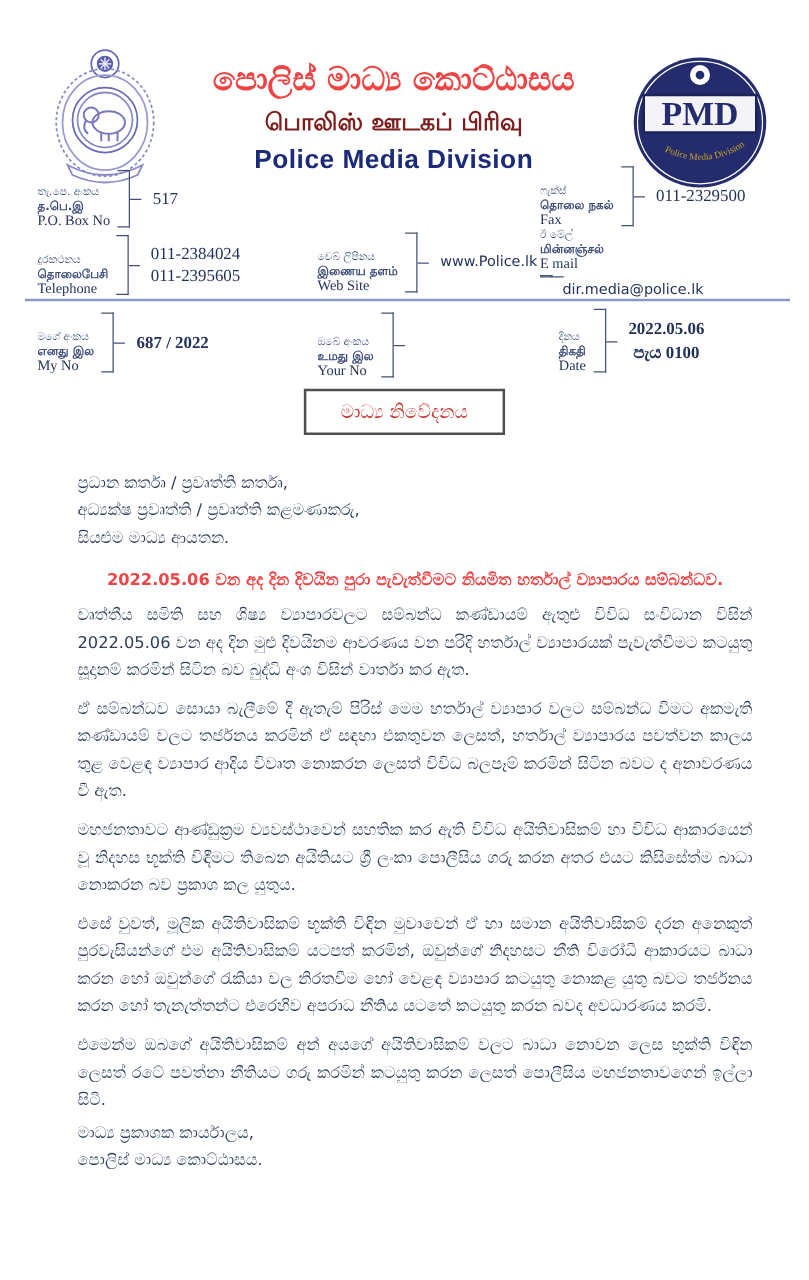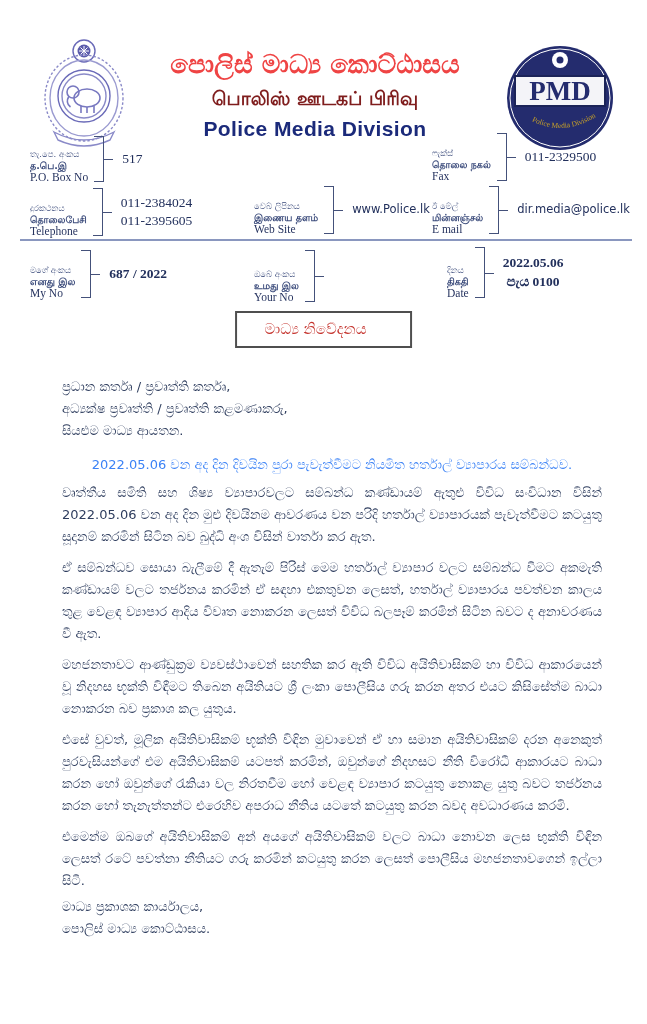--- a/index.html
+++ b/index.html
@@ -30,37 +30,37 @@
                     border-top:1.4px solid #44517a; }
   .value { align-self:center; margin-left:18px; font-family:"Liberation Serif", serif;
            font-size:13.5px; color:#22305c; line-height:1.35; white-space:nowrap;text-align:center; }
   .value.sans { font-family:"DejaVu Sans", sans-serif; font-size:11.5px; }
   .value.bold { font-weight:bold; }
 
   #f-pobox  { left:30px;  top:134px; height:50px; }
   #f-fax    { left:432px; top:131px; height:52px; }
   #f-phone  { left:30px;  top:186px; height:52px; }
   #f-web    { left:254px; top:184px; height:52px; }
-  #f-email  { left:432px; top:184px; height:52px; }
+  #f-email  { left:432px; top:184px; height:52px;flex-direction:column; }
   #f-myno   { left:30px;  top:248px; height:52px; }
   #f-yourno { left:254px; top:248px; height:56px; }
   #f-date   { left:447px; top:245px; height:55px; }
 
   .divider { position:absolute; left:20px; top:239px; width:612px; height:0;
              border-top:2px solid #8a97bf; }
 
   
   .notice { position:absolute; top:311px; left:50%; transform:translateX(-50%);
-            border:2px solid #4f4f4f; padding:7px 44px 8px 28px;
+            border:2px solid #4f4f4f; padding:7px 28px 8px 28px;
             color:#c5342e; font-size:15px; background:#ffffff; white-space:nowrap; }
 
   
   .letter { position:absolute; left:62px; top:376px; width:540px;
             color:#2e3d5e; font-size:13px; line-height:22px; }
-  .subject { text-align:center; color:#3b82f6; font-weight:normal; margin-top:12px; }
+  .subject { text-align:center; color:#ef4444; font-weight:bold; margin-top:12px; }
   .para { text-align:justify; margin:9px 0 0 0; }
   .para.first { margin-top:6px; }
   .closing { margin-top:4px; }
 </style>
 </head>
 <body>
 
 <div class="page">
 
   <div class="emblem">

